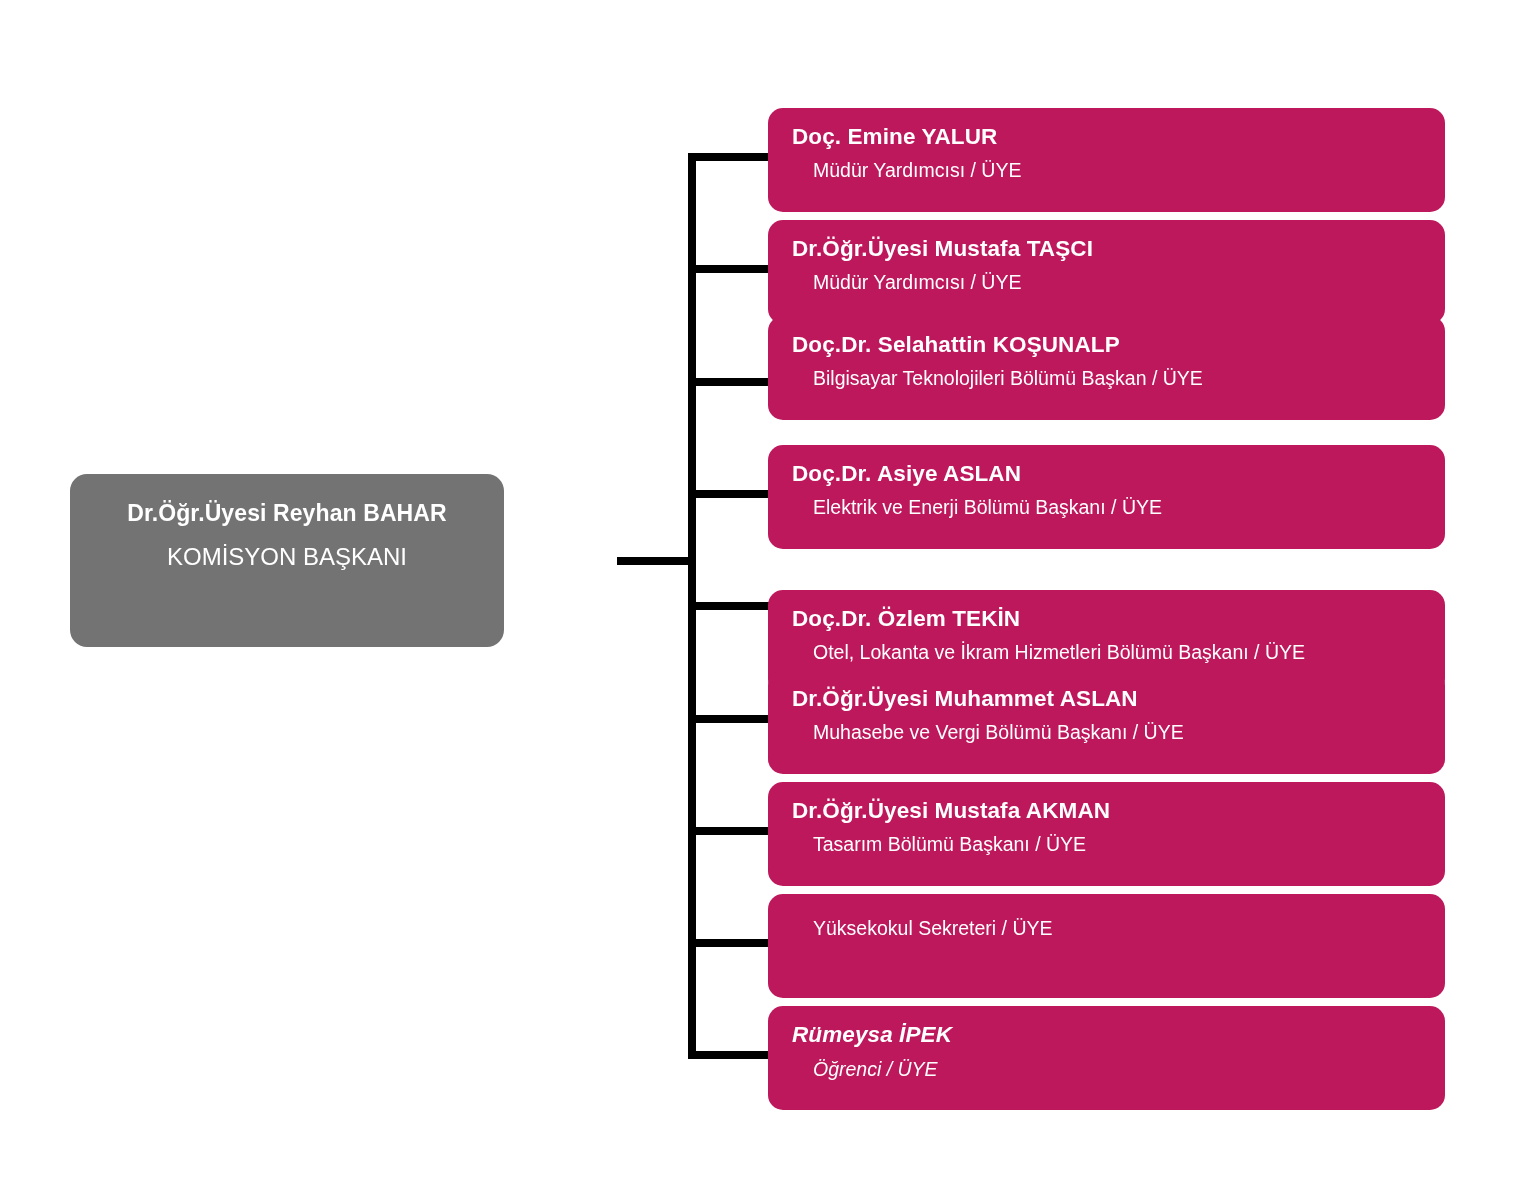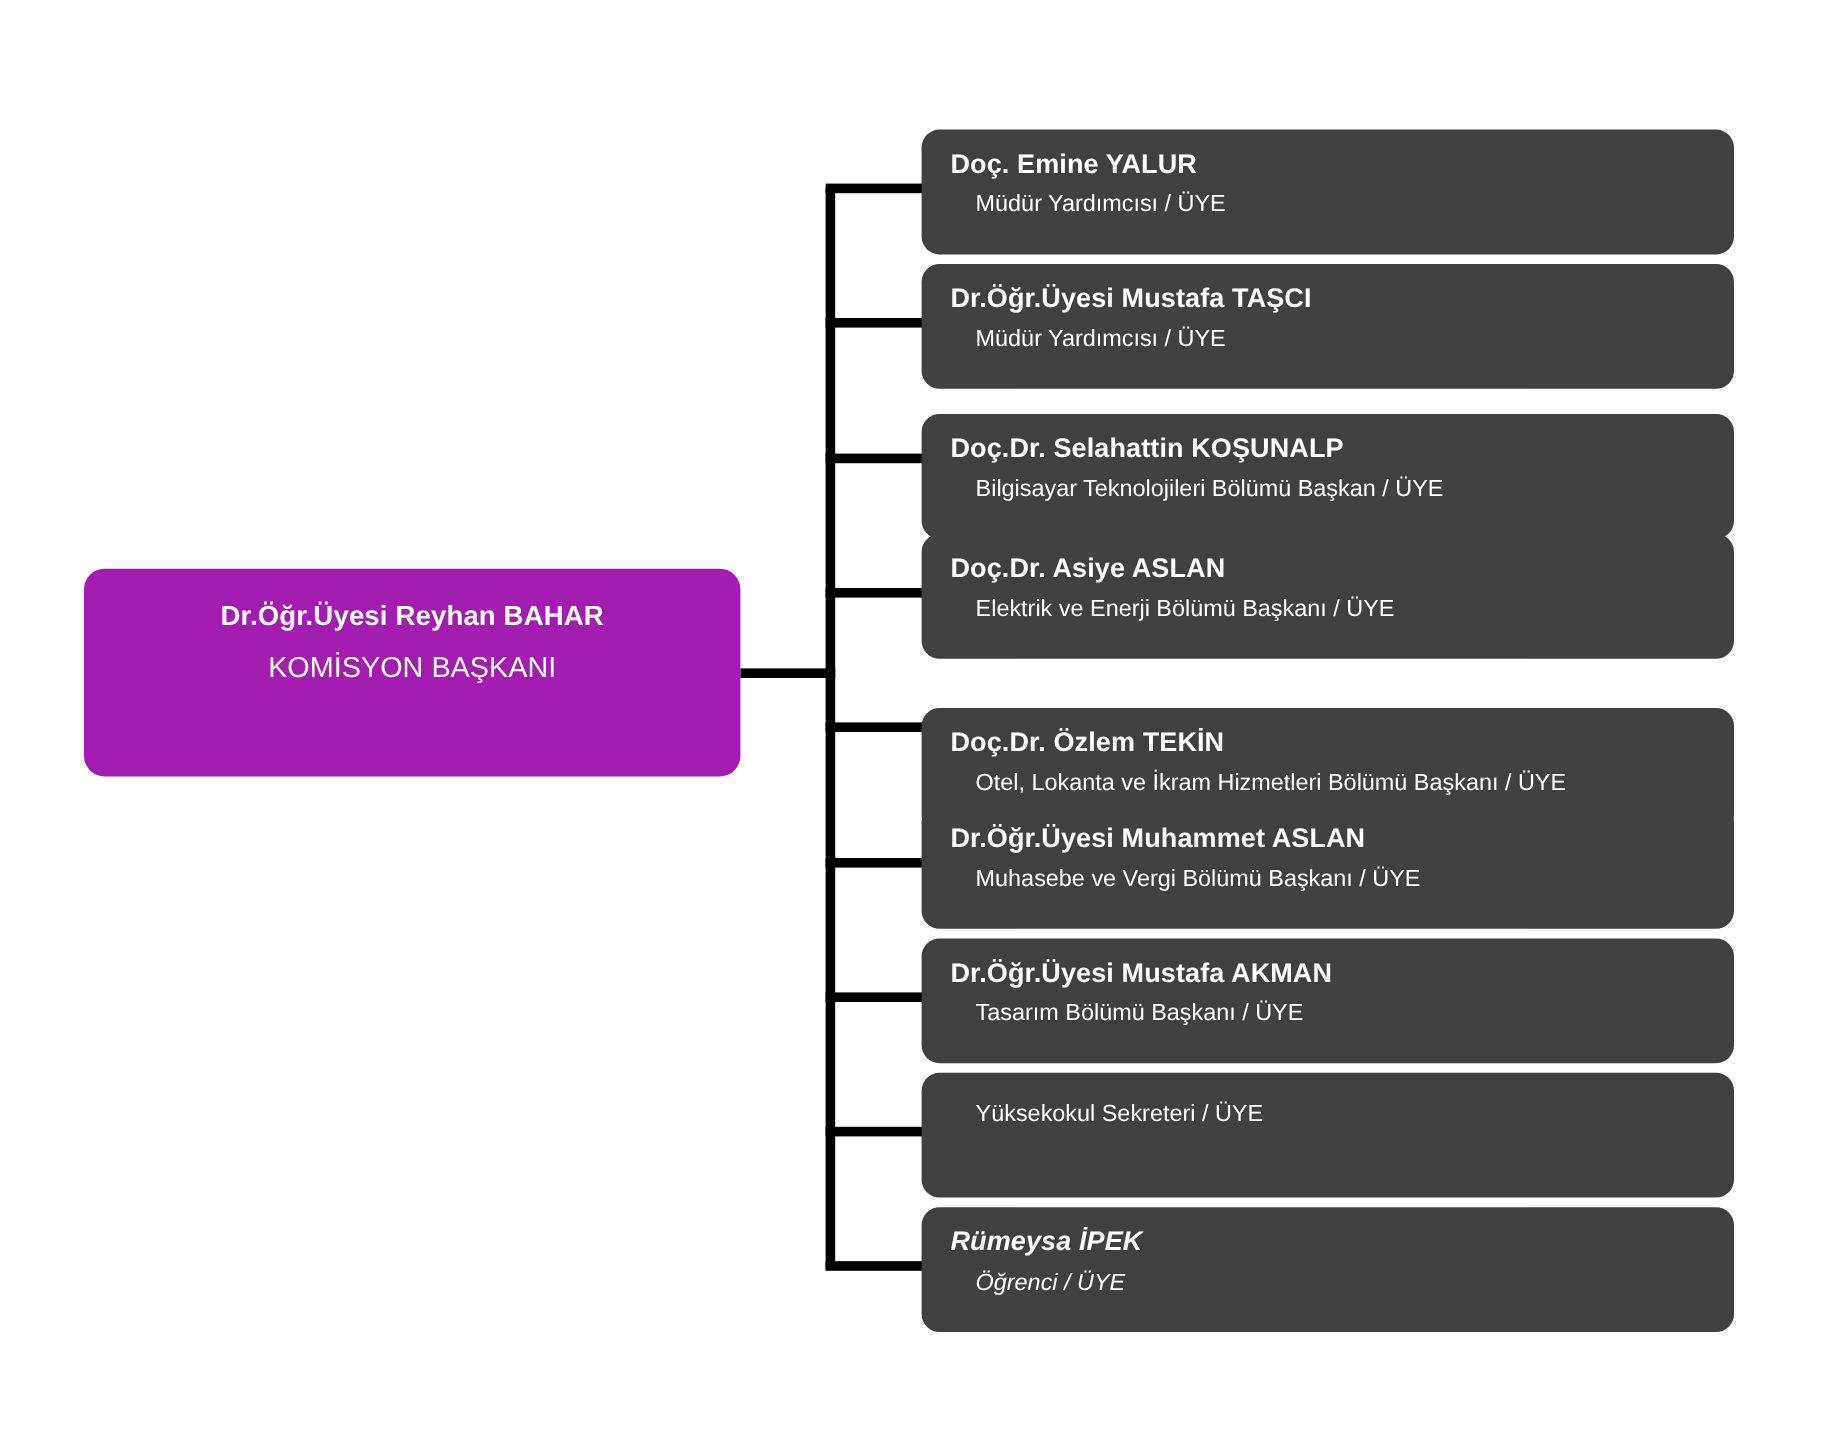--- a/index.html
+++ b/index.html
@@ -37,23 +37,23 @@
   .line-h {
     position: absolute;
     background: #000000;
   }
 
   
   .root-node {
     position: absolute;
     left: 70px;
     top: 474px;
-    width: 547px;
+    width: 434px;
     height: 173px;
-    background: #a21caf;
+    background: #737373;
     border-radius: 17px;
     z-index: 2;
     box-sizing: border-box;
     padding: 26px 18px 0 18px;
     text-align: center;
     color: #ffffff;
   }
   .root-name {
     font-size: 23px;
     font-weight: bold;
@@ -72,21 +72,21 @@
     line-height: 1.3;
     margin-top: 14px;
   }
 
   
   .child-node {
     position: absolute;
     left: 768px;
     width: 677px;
     height: 104px;
-    background: #404040;
+    background: #be185d;
     border-radius: 15px;
     z-index: 2;
     box-sizing: border-box;
     padding: 15px 22px 0 24px;
     color: #ffffff;
   }
   .child-name {
     font-size: 22.5px;
     font-weight: bold;
     line-height: 1.25;
@@ -133,21 +133,21 @@
 
   <div id="child-nodes">
       <div class="child-node" style="top: 108px;">
         <div class="child-name">Doç. Emine YALUR</div>
         <div class="child-title">Müdür Yardımcısı / ÜYE</div>
       </div>
       <div class="child-node" style="top: 220.3px;">
         <div class="child-name">Dr.Öğr.Üyesi Mustafa TAŞCI</div>
         <div class="child-title">Müdür Yardımcısı / ÜYE</div>
       </div>
-      <div class="child-node" style="top: 345px;">
+      <div class="child-node" style="top: 316px;">
         <div class="child-name">Doç.Dr. Selahattin KOŞUNALP</div>
         <div class="child-title">Bilgisayar Teknolojileri Bölümü Başkan / ÜYE</div>
       </div>
       <div class="child-node" style="top: 444.9px;">
         <div class="child-name">Doç.Dr. Asiye ASLAN</div>
         <div class="child-title">Elektrik ve Enerji Bölümü Başkanı / ÜYE</div>
       </div>
       <div class="child-node" style="top: 590px;">
         <div class="child-name">Doç.Dr. Özlem TEKİN</div>
         <div class="child-title">Otel, Lokanta ve İkram Hizmetleri Bölümü Başkanı / ÜYE</div>

